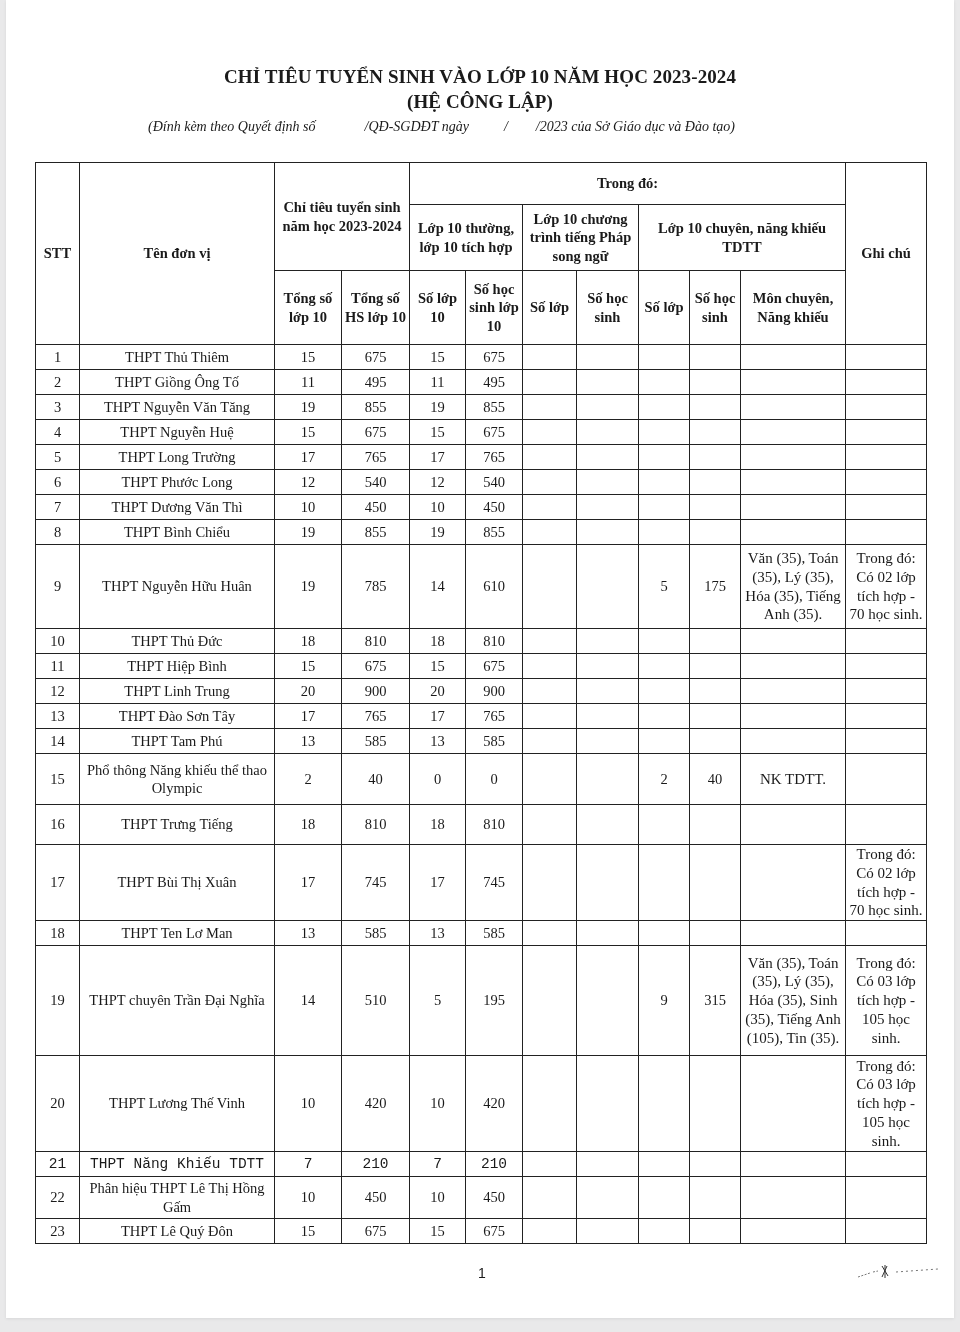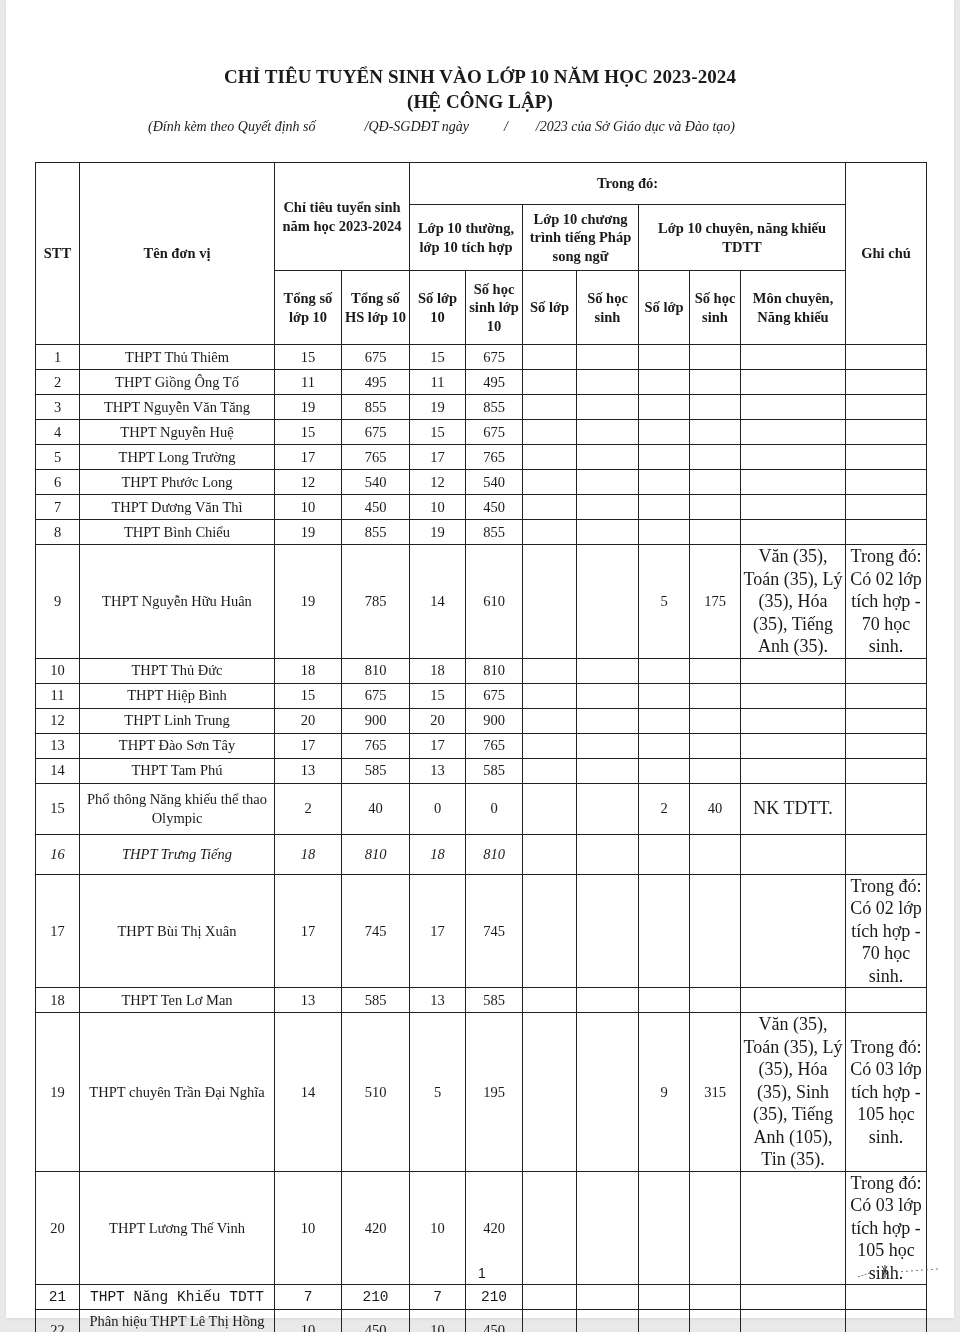--- a/index.html
+++ b/index.html
@@ -23,21 +23,21 @@
   table.grid {
     position: absolute; left: 35px; top: 162px; border-collapse: collapse; table-layout: fixed;
     width: 891px; font-size: 14.5px;
   }
   table.grid td, table.grid th {
     border: 1.6px solid #222; padding: 0 2px; vertical-align: middle; text-align: center; line-height: 1.25;
     overflow: hidden;
   }
   table.grid th { font-weight: bold; font-size: 14.5px; }
   td.name { text-align: left; padding-left: 3px; }
-  td.small { font-size: 18px; line-height: 1.38; }
+  td.small { font-size: 15px; line-height: 1.38; }
   .pagenum {
     position: absolute; top: 1265px; left: 478px; font-family: "Liberation Sans", sans-serif; font-size: 14px;
   }
   .sig {
     position: absolute; top: 1262px; left: 856px; width: 84px; height: 20px;
   }
 </style>
 </head>
 <body>
 
@@ -291,21 +291,21 @@
         <td>40</td>
         <td>0</td>
         <td>0</td>
         <td></td>
         <td></td>
         <td>2</td>
         <td>40</td>
         <td class="small">NK TDTT.</td>
         <td class="small"></td>
       </tr>
-      <tr style="height: 40px; font-style: italic;">
+      <tr style="height: 40px;">
         <td>16</td>
         <td class="name">THPT Trưng Tiếng</td>
         <td>18</td>
         <td>810</td>
         <td>18</td>
         <td>810</td>
         <td></td>
         <td></td>
         <td></td>
         <td></td>
@@ -389,21 +389,21 @@
         <td>450</td>
         <td>10</td>
         <td>450</td>
         <td></td>
         <td></td>
         <td></td>
         <td></td>
         <td class="small"></td>
         <td class="small"></td>
       </tr>
-      <tr style="height: 25px; font-family: Liberation Mono, monospace;">
+      <tr style="height: 25px;">
         <td>23</td>
         <td class="name">THPT Lê Quý Đôn</td>
         <td>15</td>
         <td>675</td>
         <td>15</td>
         <td>675</td>
         <td></td>
         <td></td>
         <td></td>
         <td></td>

